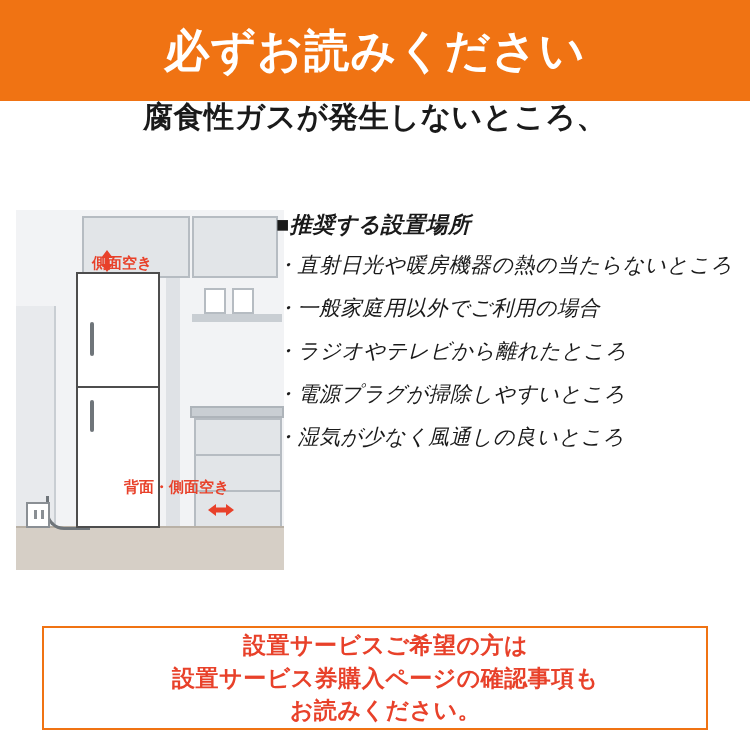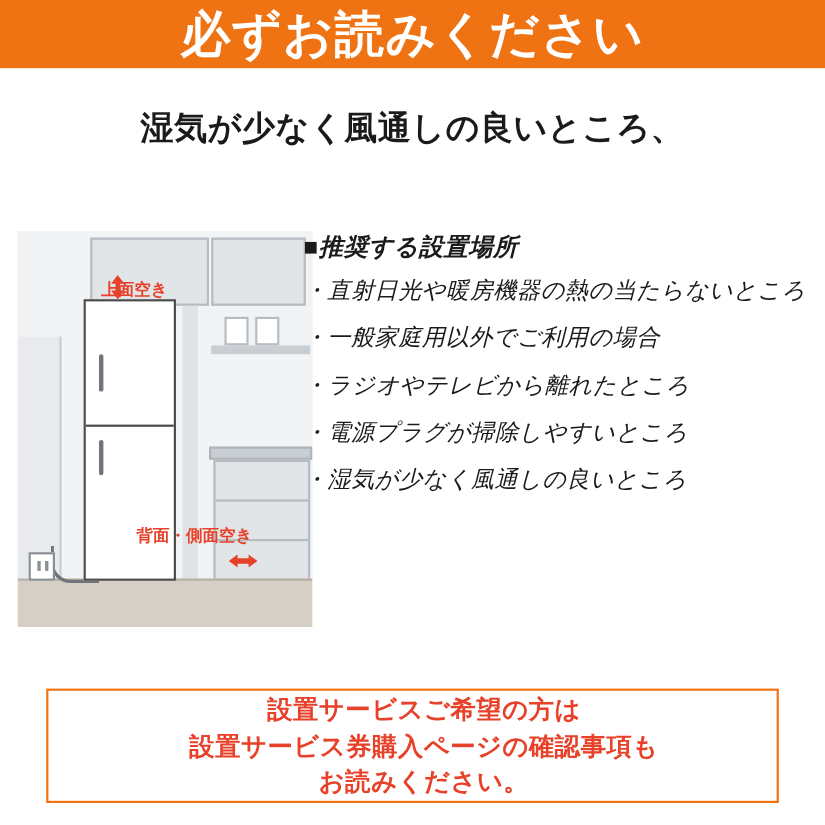--- a/index.html
+++ b/index.html
@@ -18,26 +18,25 @@
     width: 750px;
     height: 750px;
     box-sizing: border-box;
   }
   
   .header-banner {
     position: absolute;
     left: 0;
     top: 0;
     width: 750px;
-    height: 62px;
+    height: 101px;
     background: #f07313;
     display: flex;
     align-items: center;
     justify-content: center;
-    font-family: Liberation Serif, serif;
   }
   .header-title {
     color: #ffffff;
     font-size: 45px;
     font-weight: bold;
     letter-spacing: 1px;
     line-height: 1;
     white-space: nowrap;
   }
   
@@ -301,21 +300,21 @@
 </head>
 <body>
 
 <div class="page">
 
   <div class="header-banner">
     <div class="header-title">必ずお読みください</div>
   </div>
 
   <div class="lead">
-    <div>湿気が少なく風通しの良いところ、</div>
+    <div>腐食性ガスが発生しないところ、</div>
   </div>
 
   <div class="illus">
     <div class="wall"></div>
     <div class="left-panel"></div>
     <div class="cab-top"></div>
     <div class="cab-top2"></div>
     <div class="shelf-item-a"></div>
     <div class="shelf-item-b"></div>
     <div class="shelf"></div>
@@ -336,21 +335,21 @@
 
     <div class="fridge">
       <div class="split"></div>
       <div class="handle-top"></div>
       <div class="handle-bot"></div>
     </div>
 
     <svg class="arrow-v" viewBox="0 0 14 22">
       <polygon points="7,0 13,8 9,8 9,14 13,14 7,22 1,14 5,14 5,8 1,8" fill="#e8412a"></polygon>
     </svg>
-    <div class="ann-top">上面空き</div>
+    <div class="ann-top">側面空き</div>
 
     <div class="ann-side">背面・側面空き</div>
     <svg class="arrow-h" viewBox="0 0 26 16">
       <polygon points="0,8 8,2 8,5.5 18,5.5 18,2 26,8 18,14 18,10.5 8,10.5 8,14" fill="#e8412a"></polygon>
     </svg>
   </div>
 
   <div class="list-wrap">
     <div class="list-head">■推奨する設置場所</div>
     <div class="list-item">・直射日光や暖房機器の熱の当たらないところ</div>

